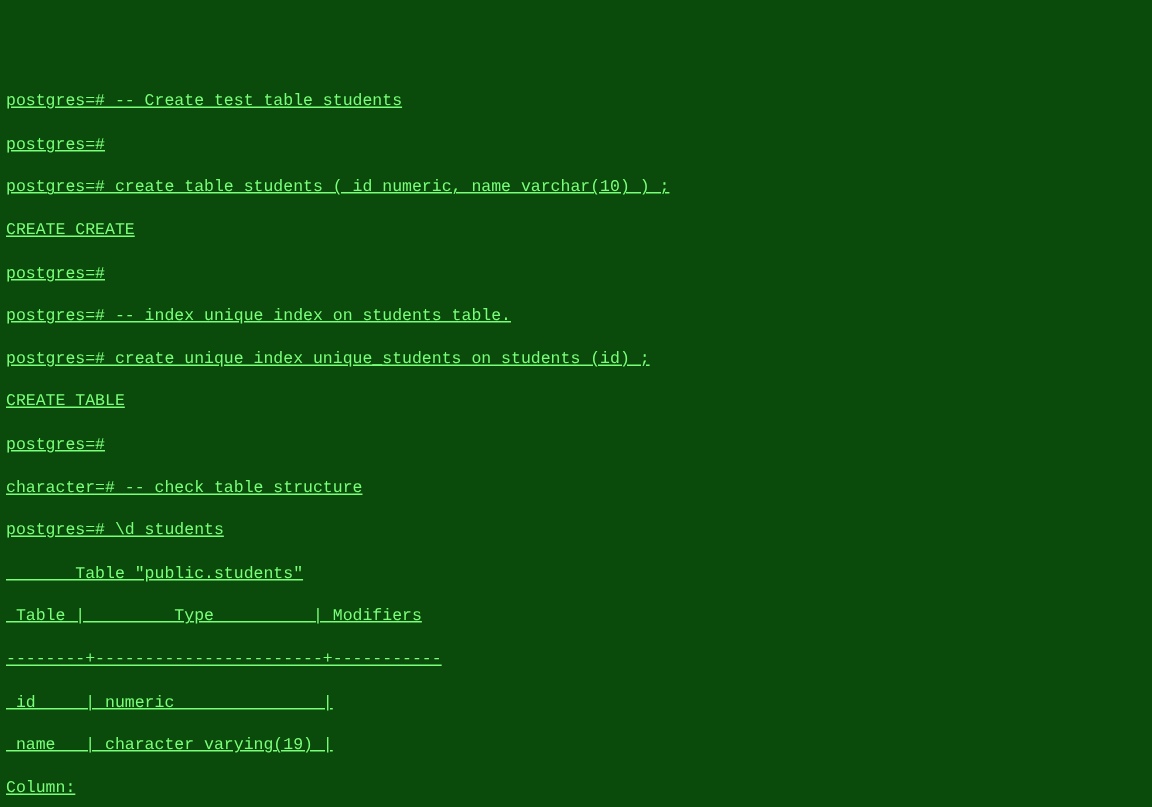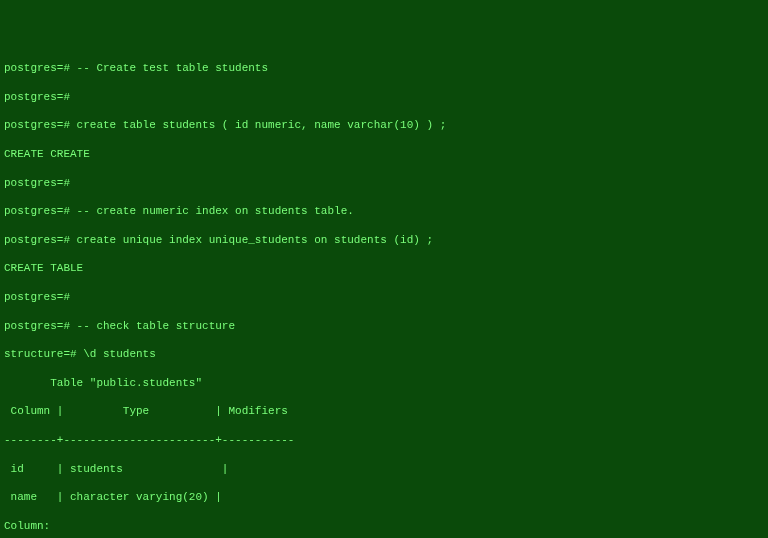--- a/index.html
+++ b/index.html
@@ -8,43 +8,43 @@
     color: #7aff7a;
     font-family: 'Courier New', monospace;
     font-size: 11px;
     line-height: 1.3;
     padding: 4px;
     white-space: pre;
     width: 768px;
     height: 538px;
     overflow: hidden;
   }
-  .line { display: block; }
+  .line { display: block; text-decoration: underline; }
 </style>
 </head>
 <body>
 
 
 
 <span class="line">postgres=# -- Create test table students</span>
 <span class="line">postgres=#</span>
 <span class="line">postgres=# create table students ( id numeric, name varchar(10) ) ;</span>
 <span class="line">CREATE CREATE</span>
 <span class="line">postgres=#</span>
-<span class="line">postgres=# -- create numeric index on students table.</span>
+<span class="line">postgres=# -- index unique index on students table.</span>
 <span class="line">postgres=# create unique index unique_students on students (id) ;</span>
 <span class="line">CREATE TABLE</span>
 <span class="line">postgres=#</span>
-<span class="line">postgres=# -- check table structure</span>
-<span class="line">structure=# \d students</span>
+<span class="line">character=# -- check table structure</span>
+<span class="line">postgres=# \d students</span>
 <span class="line">       Table "public.students"</span>
-<span class="line"> Column |         Type          | Modifiers</span>
+<span class="line"> Table |         Type          | Modifiers</span>
 <span class="line">--------+-----------------------+-----------</span>
-<span class="line"> id     | students               |</span>
-<span class="line"> name   | character varying(20) |</span>
+<span class="line"> id     | numeric               |</span>
+<span class="line"> name   | character varying(19) |</span>
 <span class="line">Column:</span>
 
 <span class="line"></span>
 
 
 
 
 
 
 

